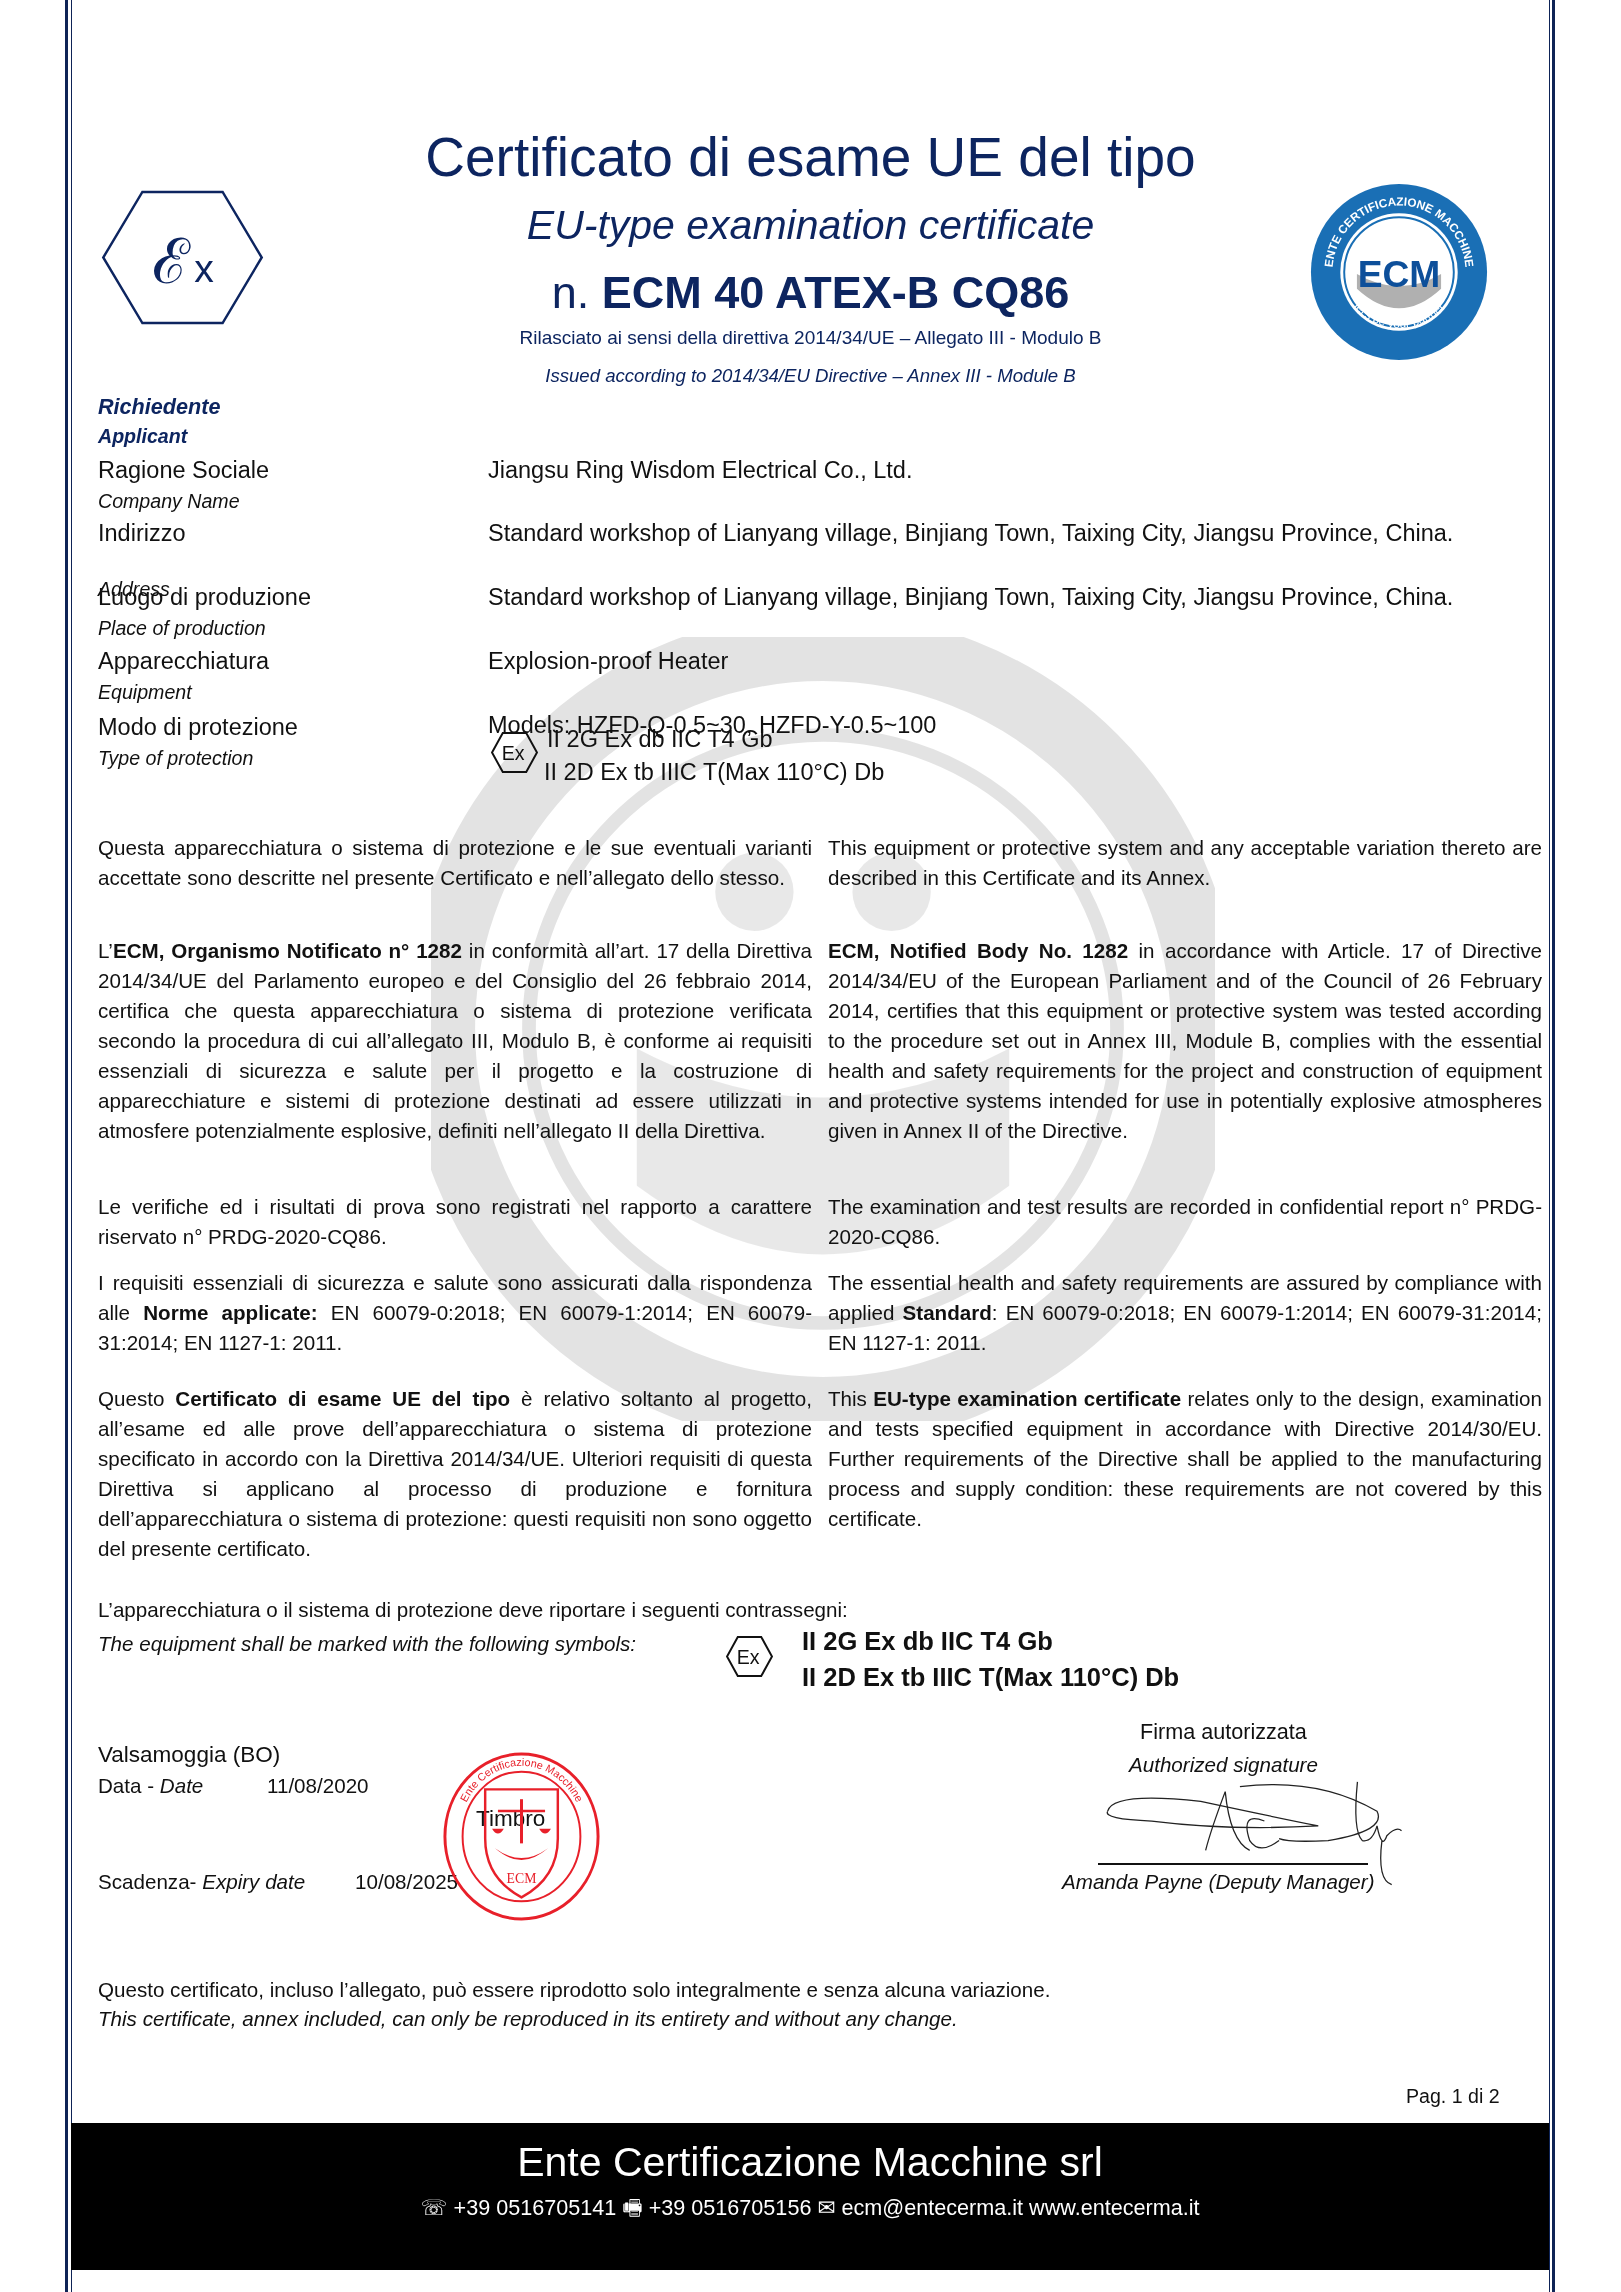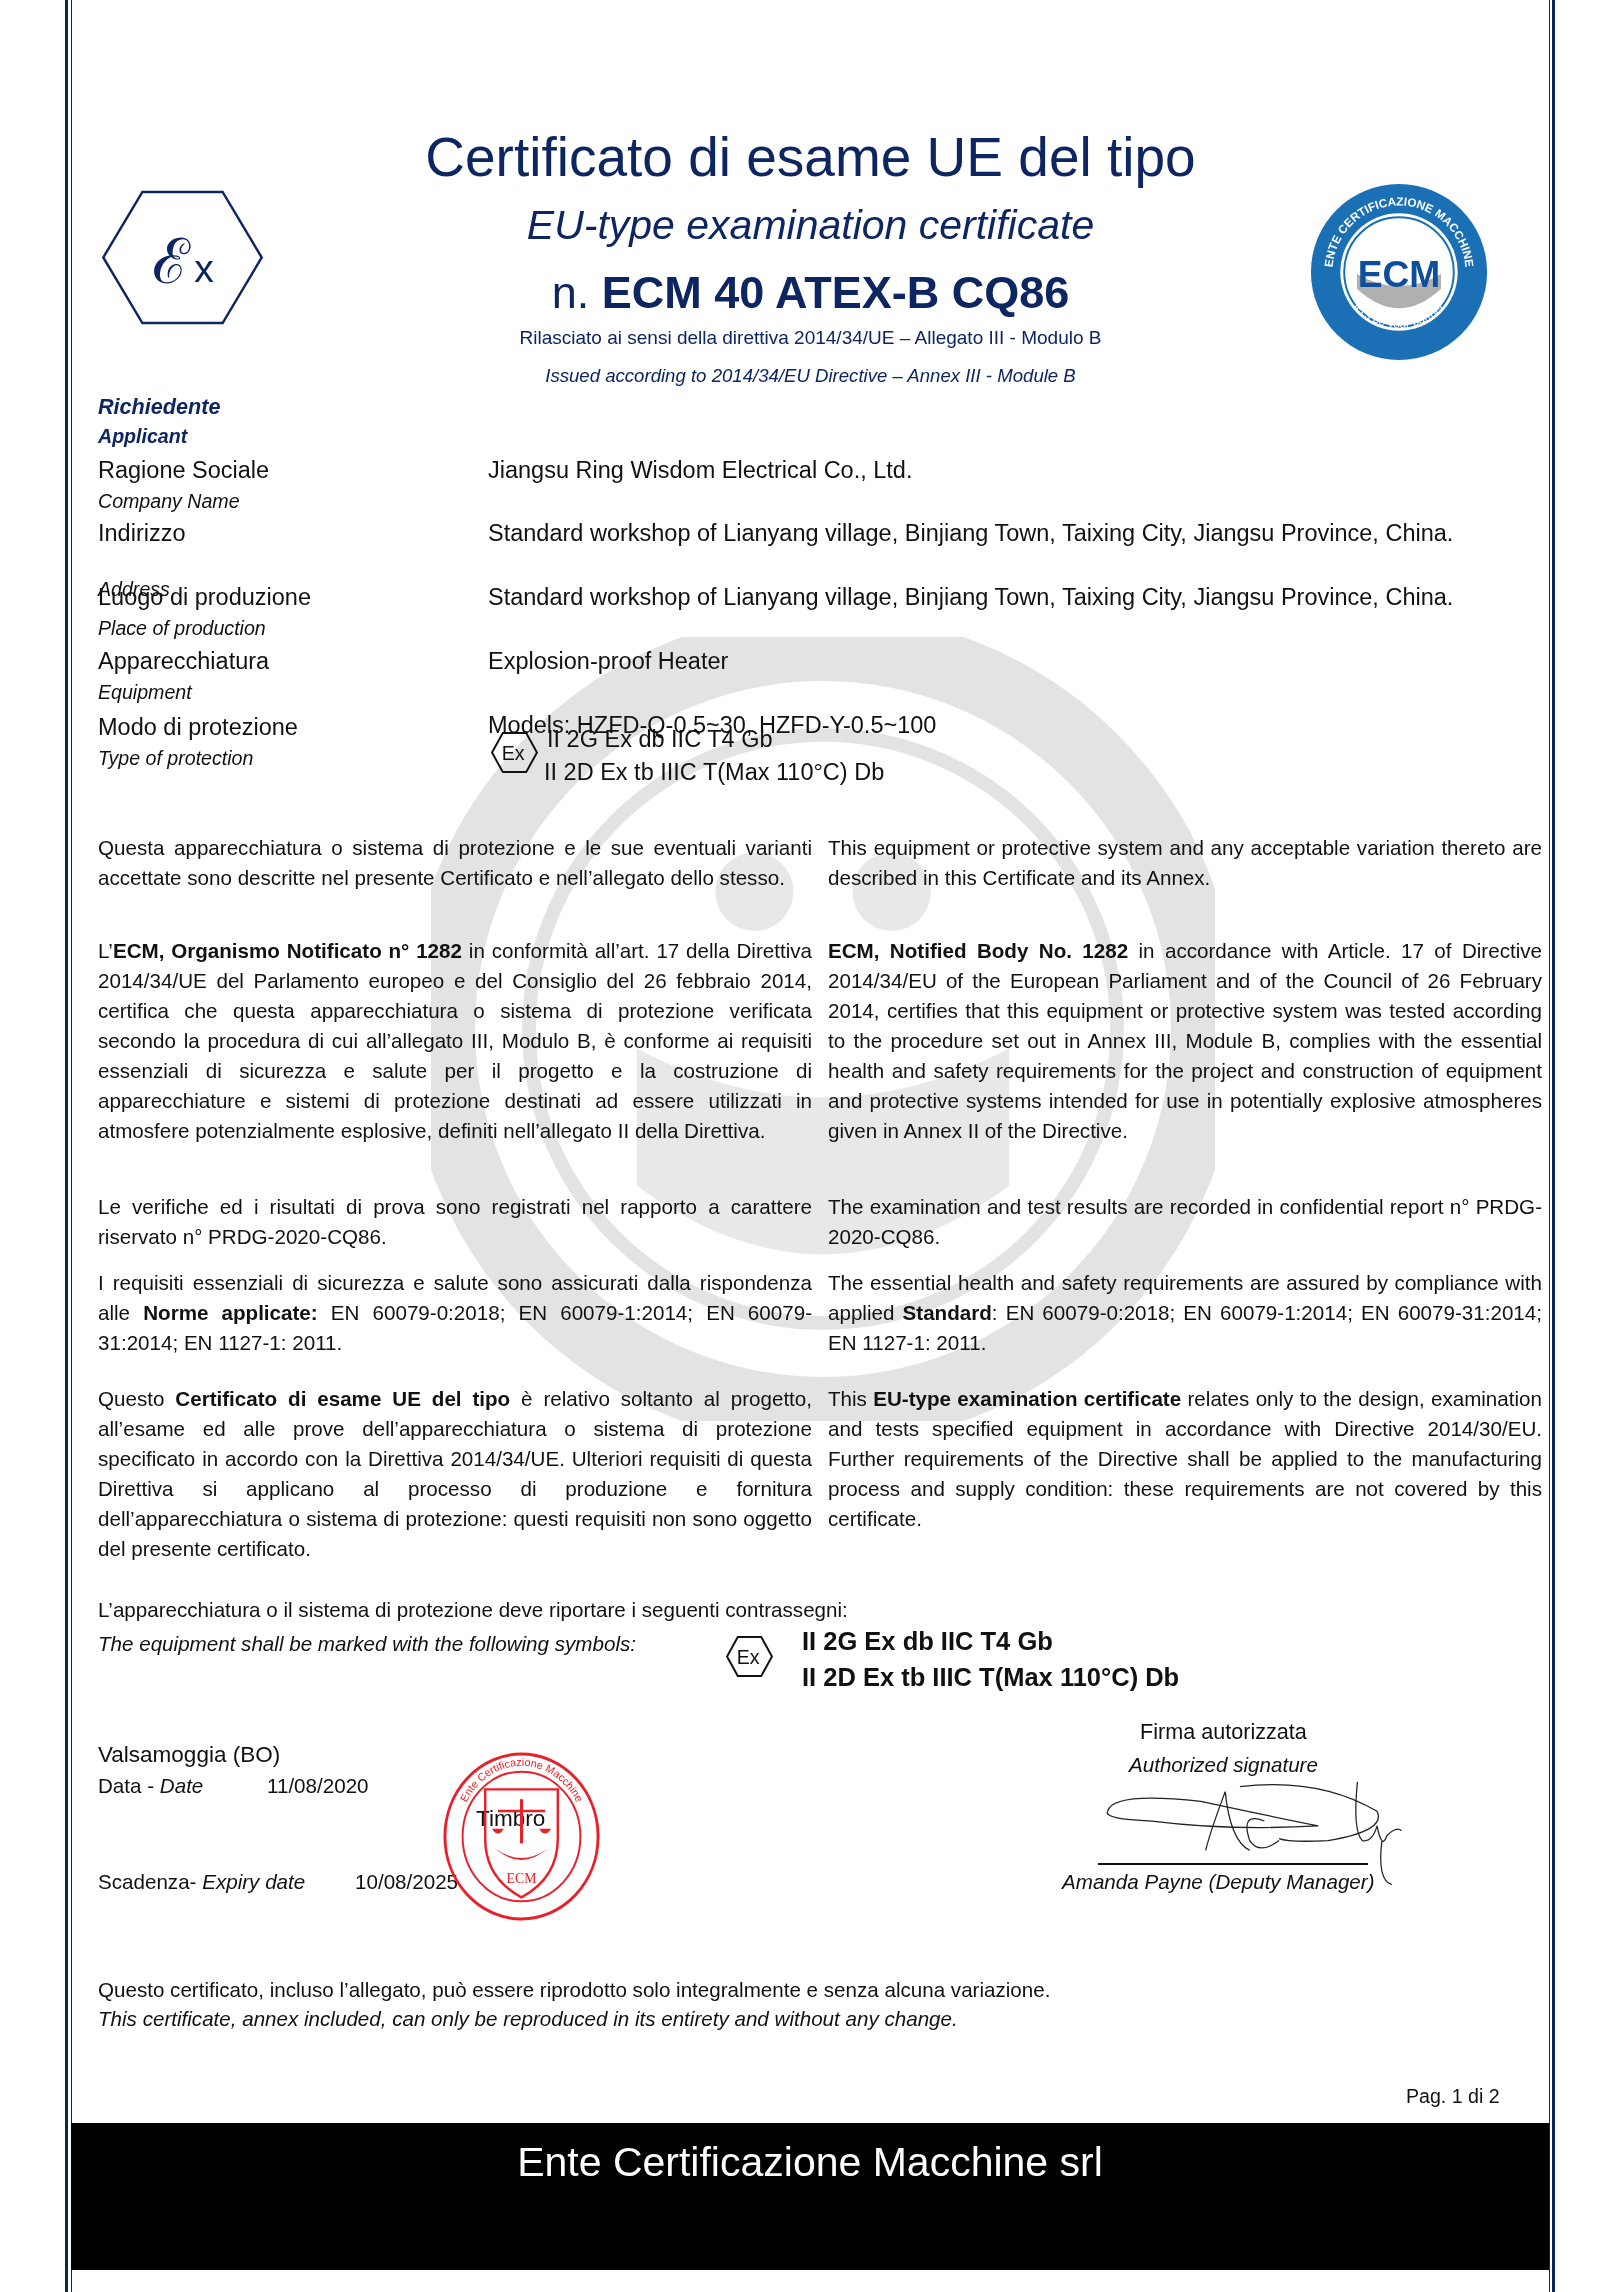--- a/index.html
+++ b/index.html
@@ -159,14 +159,23 @@
 <div class="abs" style="left:1098px;top:1863px;width:270px;height:2px;background:#111;"></div>
 <div class="abs" style="left:1062px;top:1870px;font-size:20.6px;font-style:italic;">Amanda Payne (Deputy Manager)</div>
 
 <div class="abs" style="left:98px;top:1978px;font-size:20.6px;">Questo certificato, incluso l’allegato, può essere riprodotto solo integralmente e senza alcuna variazione.</div>
 <div class="abs" style="left:98px;top:2007px;font-size:20.6px;font-style:italic;">This certificate, annex included, can only be reproduced in its entirety and without any change.</div>
 
 <div class="abs" style="left:1406px;top:2085px;font-size:19.6px;">Pag. 1 di 2</div>
 
 <div class="abs footer">
   <div class="f-title">Ente Certificazione Macchine srl</div>
+  <div class="f-contact">
+    <span>☏</span>
+    <span>+39 0516705141</span>
+    <span>🖷</span>
+    <span>+39 0516705156</span>
+    <span>✉</span>
+    <span>ecm@entecerma.it</span>
+    <span>www.entecerma.it</span>
+  </div>
 </div>
 
 
 </body></html>

